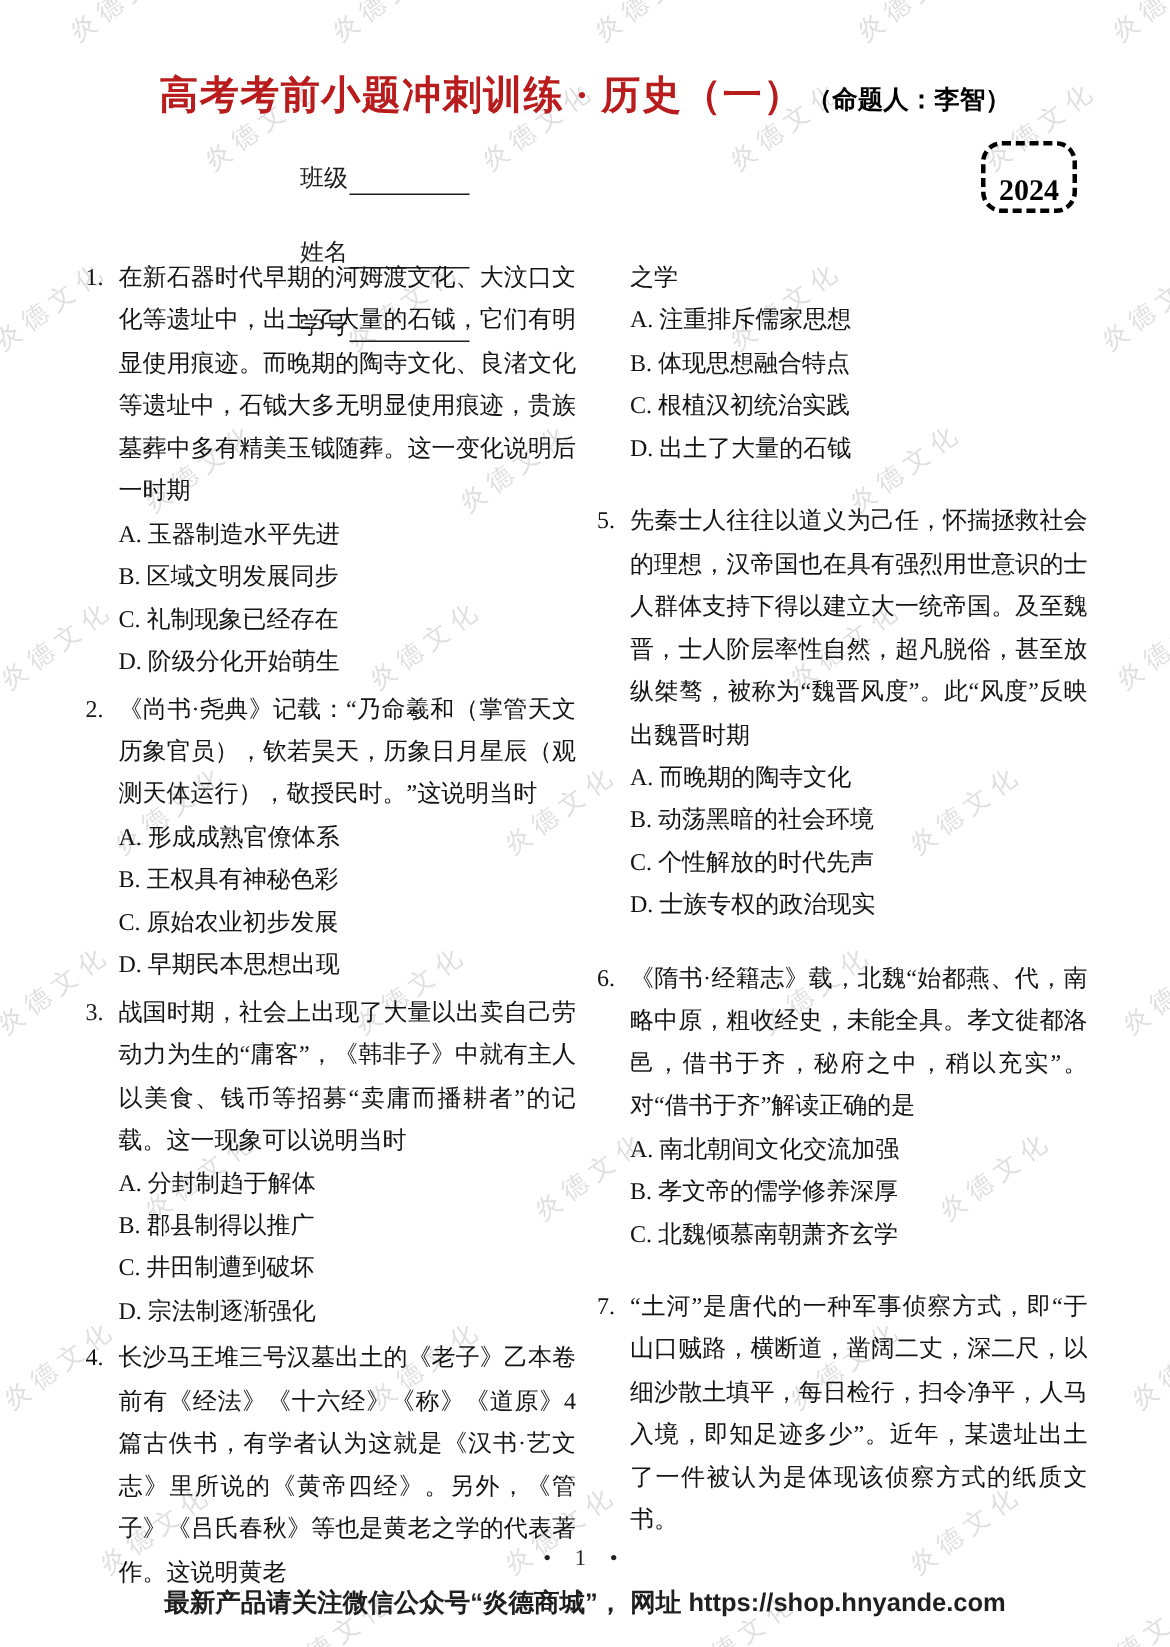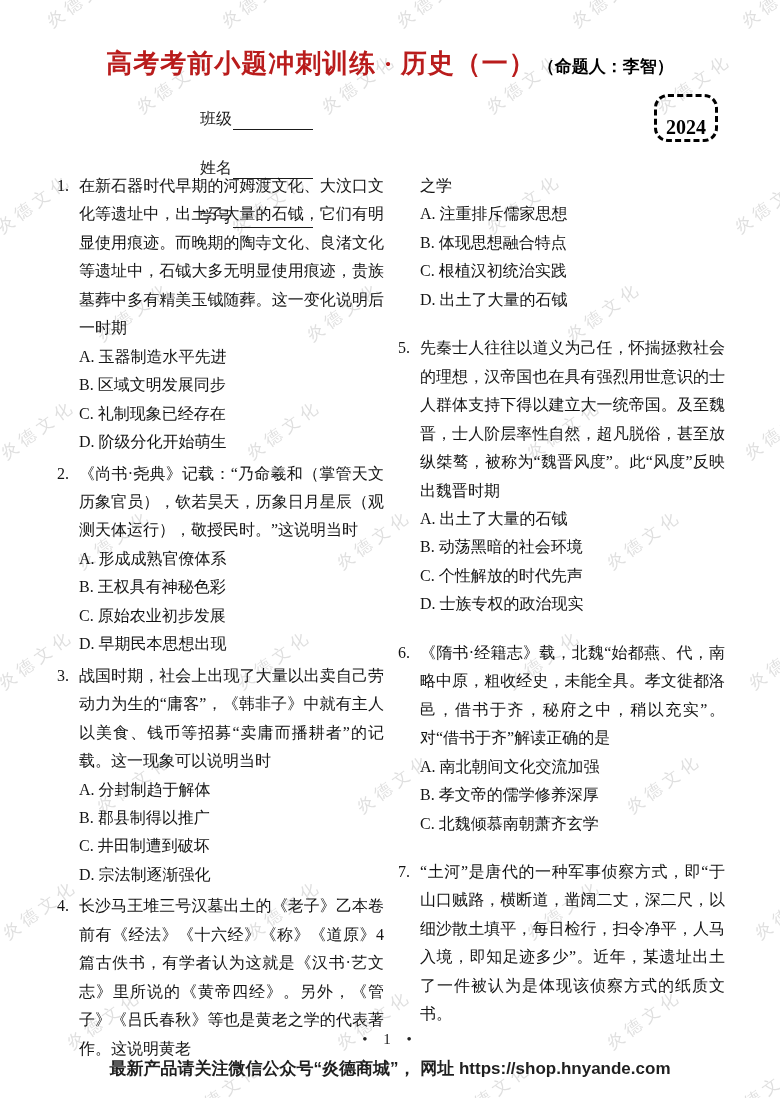--- a/index.html
+++ b/index.html
@@ -155,21 +155,21 @@
 
   <div class="columns">
     <div class="col col-left" id="col-left">
         <div class="question"><span class="q-num">1.</span><span class="q-stem">在新石器时代早期的河姆渡文化、大汶口文化等遗址中，出土了大量的石钺，它们有明显使用痕迹。而晚期的陶寺文化、良渚文化等遗址中，石钺大多无明显使用痕迹，贵族墓葬中多有精美玉钺随葬。这一变化说明后一时期</span><div class="option">A. 玉器制造水平先进</div><div class="option">B. 区域文明发展同步</div><div class="option">C. 礼制现象已经存在</div><div class="option">D. 阶级分化开始萌生</div></div>
         <div class="question"><span class="q-num">2.</span><span class="q-stem">《尚书·尧典》记载：“乃命羲和（掌管天文历象官员），钦若昊天，历象日月星辰（观测天体运行），敬授民时。”这说明当时</span><div class="option">A. 形成成熟官僚体系</div><div class="option">B. 王权具有神秘色彩</div><div class="option">C. 原始农业初步发展</div><div class="option">D. 早期民本思想出现</div></div>
         <div class="question"><span class="q-num">3.</span><span class="q-stem">战国时期，社会上出现了大量以出卖自己劳动力为生的“庸客”，《韩非子》中就有主人以美食、钱币等招募“卖庸而播耕者”的记载。这一现象可以说明当时</span><div class="option">A. 分封制趋于解体</div><div class="option">B. 郡县制得以推广</div><div class="option">C. 井田制遭到破坏</div><div class="option">D. 宗法制逐渐强化</div></div>
         <div class="question"><span class="q-num">4.</span><span class="q-stem">长沙马王堆三号汉墓出土的《老子》乙本卷前有《经法》《十六经》《称》《道原》4 篇古佚书，有学者认为这就是《汉书·艺文志》里所说的《黄帝四经》。另外，《管子》《吕氏春秋》等也是黄老之学的代表著作。这说明黄老</span></div>
       </div>
     <div class="col col-right" id="col-right">
         <div class="question"><span class="q-stem">之学</span><div class="option">A. 注重排斥儒家思想</div><div class="option">B. 体现思想融合特点</div><div class="option">C. 根植汉初统治实践</div><div class="option">D. 出土了大量的石钺</div></div>
-        <div class="question"><span class="q-num">5.</span><span class="q-stem">先秦士人往往以道义为己任，怀揣拯救社会的理想，汉帝国也在具有强烈用世意识的士人群体支持下得以建立大一统帝国。及至魏晋，士人阶层率性自然，超凡脱俗，甚至放纵桀骜，被称为“魏晋风度”。此“风度”反映出魏晋时期</span><div class="option">A. 出土了大量的石钺</div><div class="option">B. 动荡黑暗的社会环境</div><div class="option">C. 个性解放的时代先声</div><div class="option">D. 士族专权的政治现实</div></div>
+        <div class="question"><span class="q-num">5.</span><span class="q-stem">先秦士人往往以道义为己任，怀揣拯救社会的理想，汉帝国也在具有强烈用世意识的士人群体支持下得以建立大一统帝国。及至魏晋，士人阶层率性自然，超凡脱俗，甚至放纵桀骜，被称为“魏晋风度”。此“风度”反映出魏晋时期</span><div class="option">A. 而晚期的陶寺文化</div><div class="option">B. 动荡黑暗的社会环境</div><div class="option">C. 个性解放的时代先声</div><div class="option">D. 士族专权的政治现实</div></div>
         <div class="question"><span class="q-num">6.</span><span class="q-stem">《隋书·经籍志》载，北魏“始都燕、代，南略中原，粗收经史，未能全具。孝文徙都洛邑，借书于齐，秘府之中，稍以充实”。对“借书于齐”解读正确的是</span><div class="option">A. 南北朝间文化交流加强</div><div class="option">B. 孝文帝的儒学修养深厚</div><div class="option">C. 北魏倾慕南朝萧齐玄学</div></div>
         <div class="question"><span class="q-num">7.</span><span class="q-stem">“土河”是唐代的一种军事侦察方式，即“于山口贼路，横断道，凿阔二丈，深二尺，以细沙散土填平，每日检行，扫令净平，人马入境，即知足迹多少”。近年，某遗址出土了一件被认为是体现该侦察方式的纸质文书。</span></div>
       </div>
   </div>
 
   <div class="page-num">• 1 •</div>
   <div class="promo">最新产品请关注微信公众号“炎德商城”， 网址 https://shop.hnyande.com</div>
 
 </div>
 

